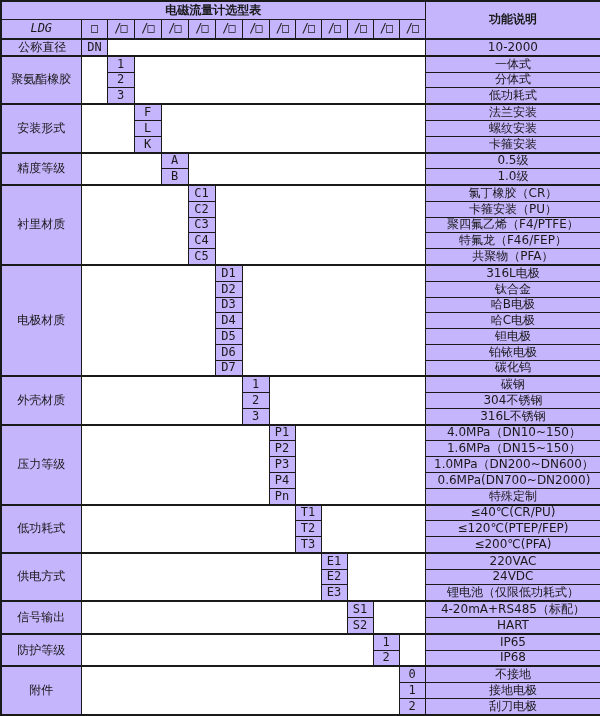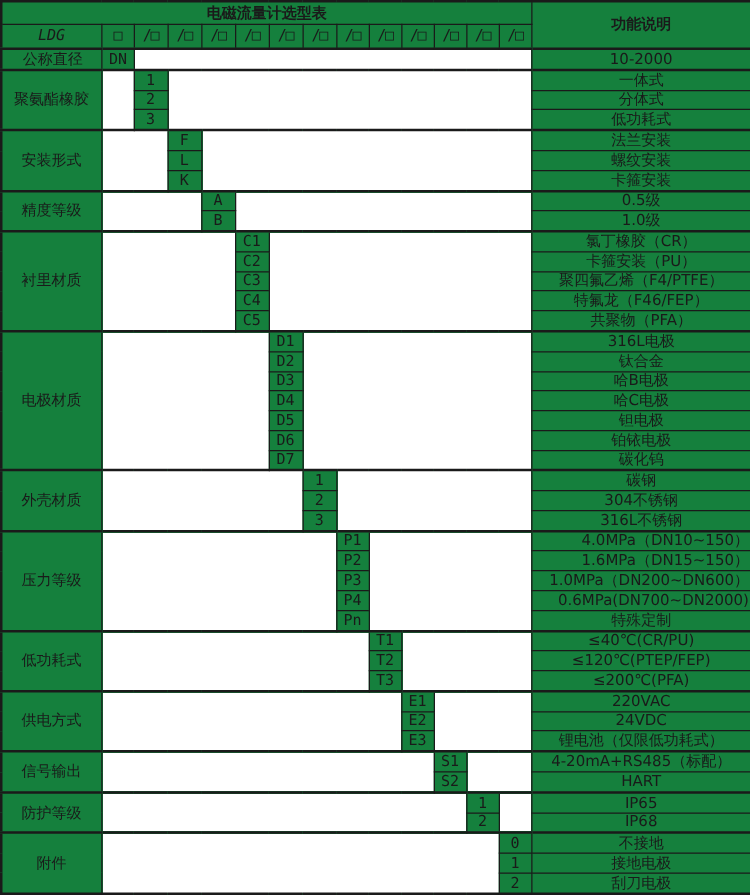--- a/index.html
+++ b/index.html
@@ -1,17 +1,17 @@
 <!DOCTYPE html>
 <html><head>
 <meta charset="utf-8">
 <style>
   html,body{margin:0;padding:0;background:#f5f5f5;}
   .sheet{
-    width:600px;height:716px;background:#15803d;box-sizing:border-box;
+    width:600px;height:716px;background:#c4b5fd;box-sizing:border-box;
     font-family:"DejaVu Sans","Liberation Sans",sans-serif;color:#1a1a1a;
   }
   table.sel{
     width:600px;height:716px;border-collapse:collapse;table-layout:fixed;
     border:2px solid #1a1a1a;
   }
   table.sel td{
     border:1px solid #1a1a1a;
     padding:0 1px;
     font-size:12px;
@@ -23,21 +23,21 @@
   }
   td.title-cell{font-size:13px;font-weight:bold;height:17px;}
   td.func-header{font-size:13px;font-weight:bold;}
   td.model-prefix{text-align:left;padding-left:7px;font-family:"DejaVu Sans Mono","Liberation Mono",monospace;height:18px;font-style:italic;}
   td.box-cell{font-family:"DejaVu Sans Mono","Liberation Mono",monospace;font-size:11px;letter-spacing:-1px;}
   td.cat-label{font-size:12px;}
   td.cat-label.left{text-align:center;padding-left:3px;}
   td.code-cell{font-family:"DejaVu Sans Mono","Liberation Mono",monospace;font-size:11px;}
   td.code-cell.left{text-align:center;padding-left:2px;}
   td.desc-cell{font-size:12px;}
-  td.desc-cell.left{text-align:right;padding-left:3px;margin-left:37px;}
+  td.desc-cell.left{text-align:center;padding-left:3px;margin-left:37px;}
   td.func-col{border-left-width:2px;}
   tr.cat-top td{border-top-width:2px;}
   td.spacer{background:#ffffff;}
 </style>
 </head>
 <body>
 
 <div class="sheet">
   <table class="sel">
     <colgroup>

